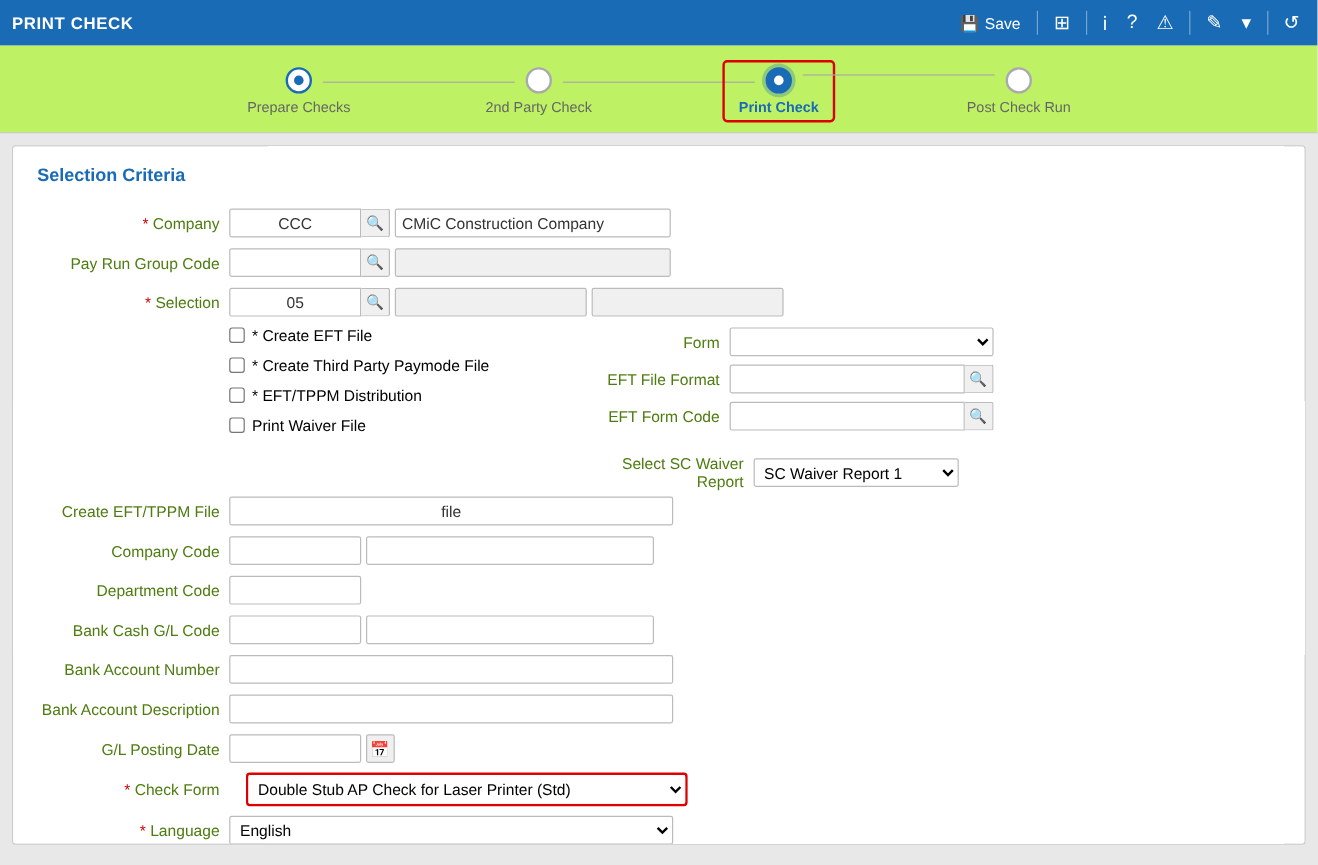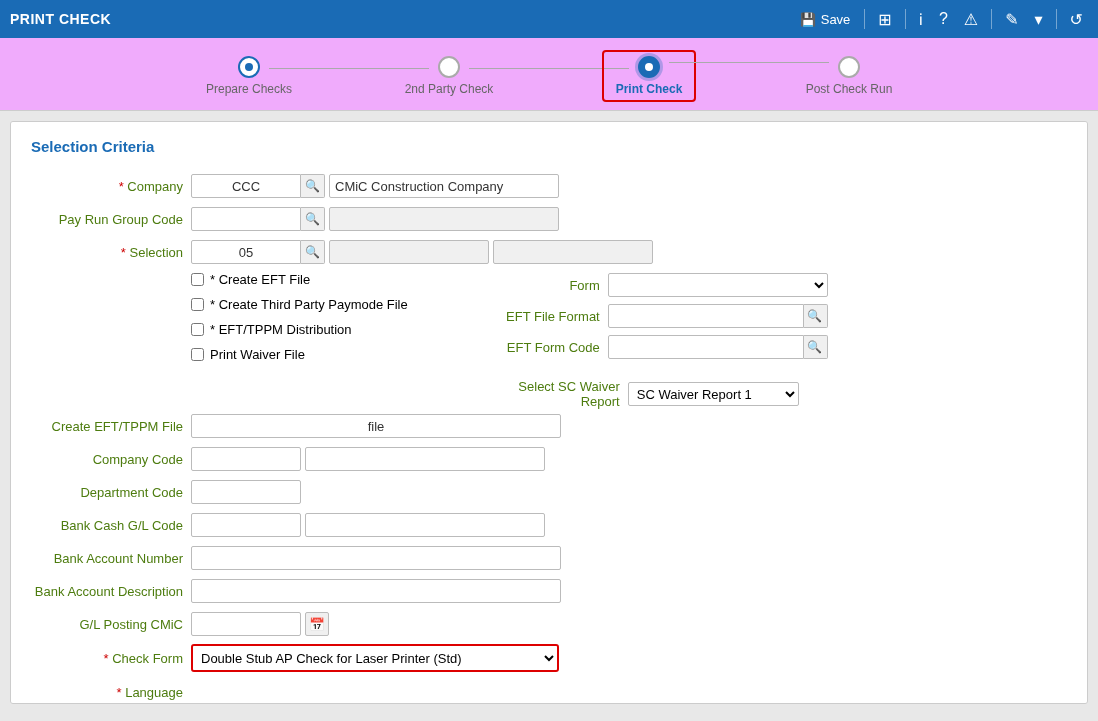--- a/index.html
+++ b/index.html
@@ -19,21 +19,21 @@
     .top-bar-actions { display: flex; align-items: center; gap: 6px; }
     .top-bar-btn {
       background: none; border: none; color: white; cursor: pointer;
       display: flex; align-items: center; gap: 4px; font-size: 13px; padding: 2px 6px;
     }
     .top-bar-icon { font-size: 16px; color: white; cursor: pointer; padding: 2px 5px; }
     .divider-v { width: 1px; height: 20px; background: rgba(255,255,255,0.4); margin: 0 2px; }
 
     
     .wizard-bar {
-      background: #f0abfc;
+      background: #bef264;
       border-bottom: 1px solid #ccc;
       padding: 12px 0 8px 0;
       display: flex;
       justify-content: center;
       align-items: center;
       gap: 0;
     }
     .wizard-step {
       display: flex;
       flex-direction: column;
@@ -322,31 +322,34 @@
     <div class="form-label">Bank Account Number</div>
     <input type="text" class="form-input" style="width: 370px;" value="">
   </div>
 
   <div class="form-row">
     <div class="form-label">Bank Account Description</div>
     <input type="text" class="form-input" style="width: 370px;" value="">
   </div>
 
   <div class="form-row">
-    <div class="form-label">G/L Posting CMiC</div>
+    <div class="form-label">G/L Posting Date</div>
     <input type="text" class="form-input" style="width: 110px;" value="">
     <button class="calendar-btn">📅</button>
   </div>
 
   <div class="form-row">
     <div class="form-label required">Check Form</div>
-    <div style="border:2px solid #dd0000; border-radius:3px;">
+    <div style="border:2px solid #dd0000; border-radius:3px;margin-left:14px;">
       <select class="form-select" style="width:364px; border:none;">
         <option>Double Stub AP Check for Laser Printer (Std)</option>
       </select>
     </div>
   </div>
 
   <div class="form-row">
     <div class="form-label required">Language</div>
+    <select class="form-select" style="width:370px;">
+      <option>English</option>
+    </select>
   </div>
 
 </div>
 
 </body></html>

